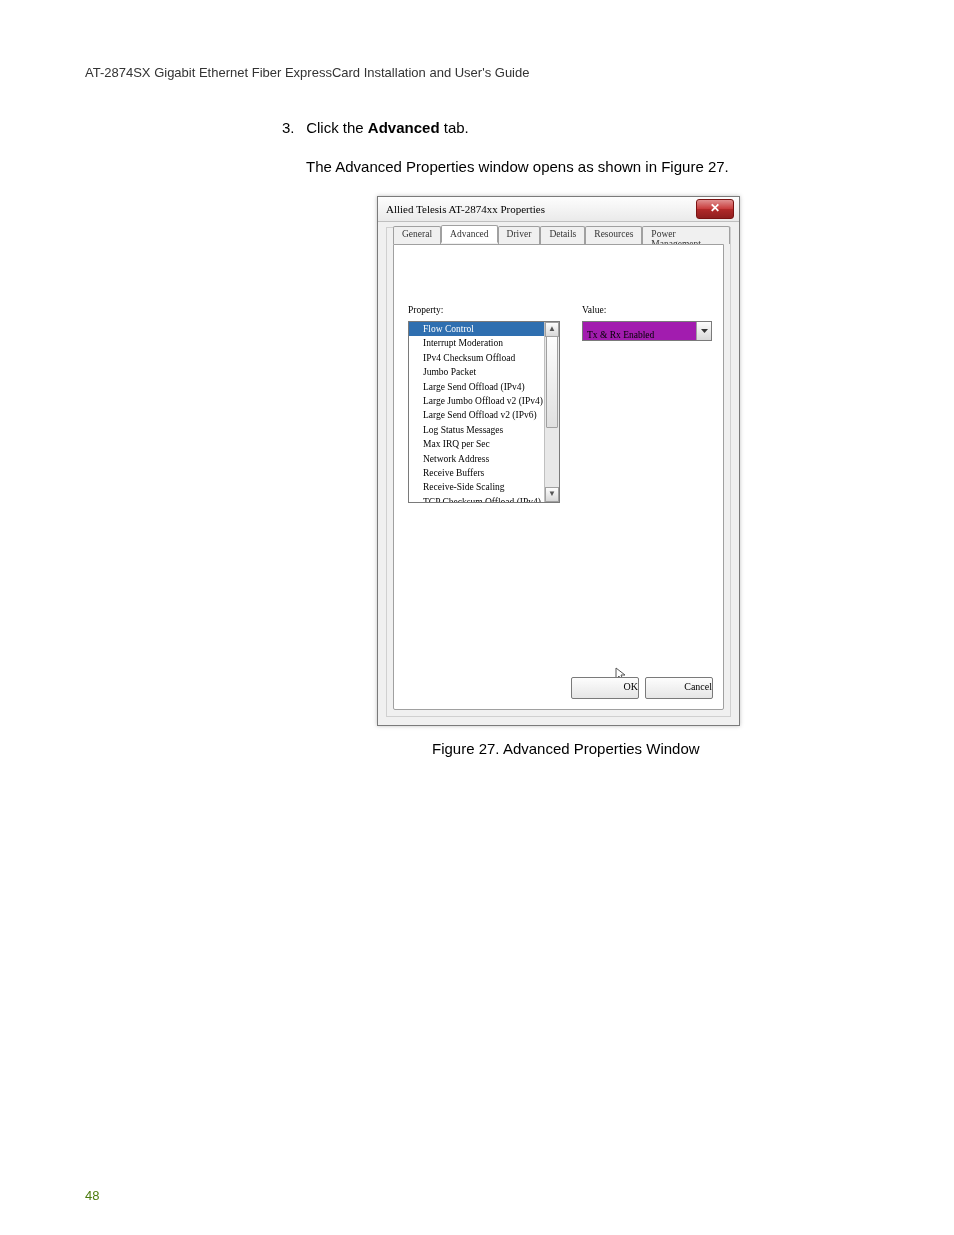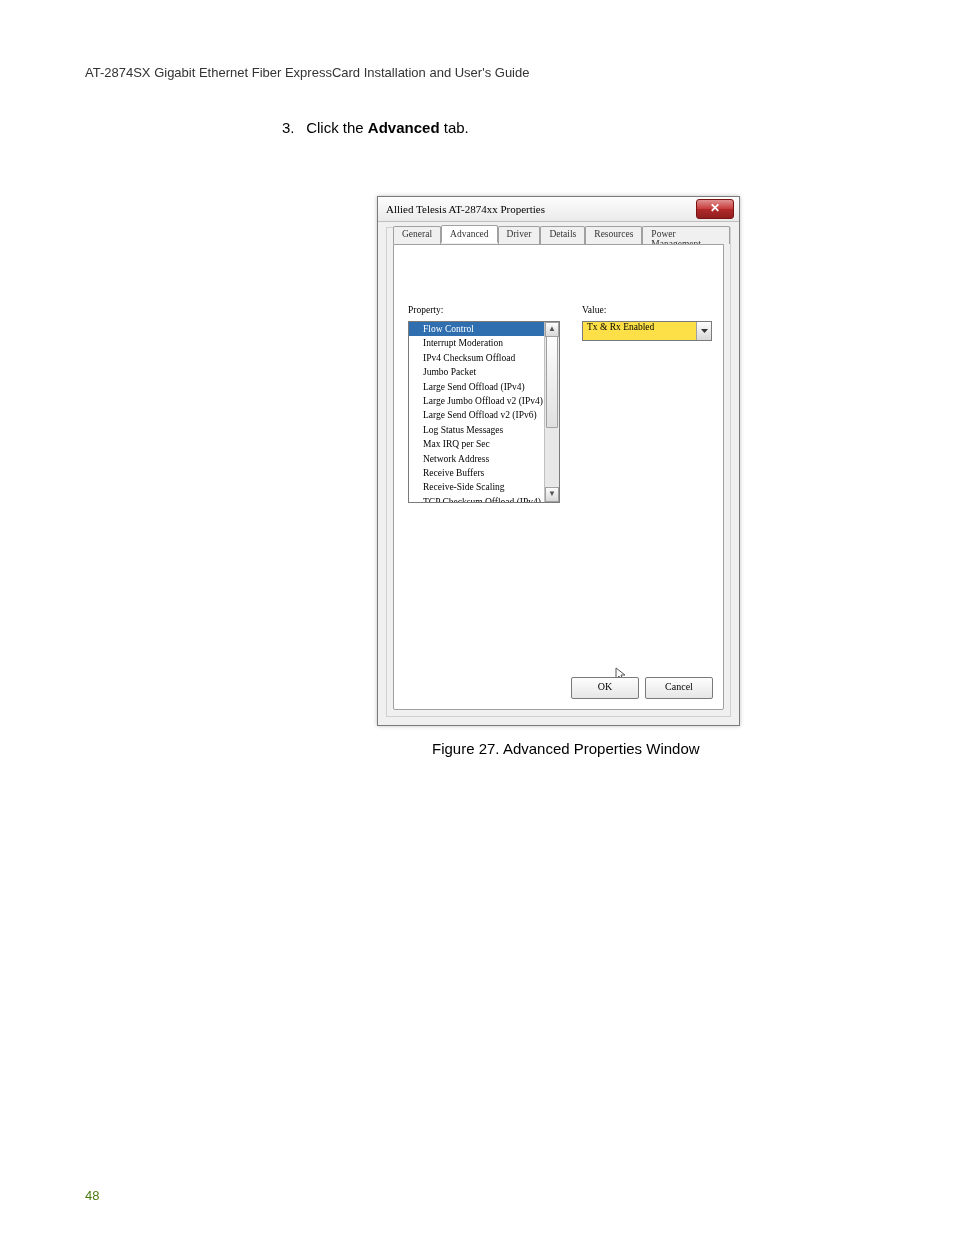--- a/index.html
+++ b/index.html
@@ -42,43 +42,44 @@
   .listbox-items div{padding:1px 14px;white-space:nowrap;color:#000;font-size:9.5px;line-height:12.4px}
   .listbox-items div.sel{background:#2f6fb0;color:#fff}
   .listbox-scroll{width:14px;background:#e8e8e8;border-left:1px solid #c0c0c0;position:relative}
   .sb-btn{height:13px;background:linear-gradient(#fdfdfd,#d8d8d8);border:1px solid #a0a0a0;
           font-size:8px;text-align:center;line-height:11px;color:#555}
   .sb-btn.bot{position:absolute;bottom:0;left:0;right:0}
   .sb-thumb{position:absolute;left:1px;right:1px;top:14px;height:90px;border:1px solid #a0a0a0;
             background:linear-gradient(#fdfdfd,#e0e0e0);border-radius:1px}
 
   .combo{position:absolute;left:188px;top:76px;width:128px;height:18px;
-         border:1px solid #7a7a7a;background:#fde047;display:flex;align-items:flex-start}
+         border:1px solid #7a7a7a;background:#a21caf;display:flex;align-items:flex-end}
   .combo-text{flex:1;padding-left:4px;font-size:9.5px}
   .combo-btn{width:14px;height:100%;border-left:1px solid #a0a0a0;
              background:linear-gradient(#fdfdfd,#d8d8d8);display:flex;align-items:center;justify-content:center}
   .combo-btn svg{width:7px;height:4px}
 
   .cursor{position:absolute;left:220px;top:422px;width:16px;height:16px}
 
   .dlg-buttons{position:absolute;right:10px;bottom:10px;display:flex;gap:6px}
   .btn{width:66px;height:20px;font-size:10px;border:1px solid #7a7a7a;border-radius:2px;
-       background:linear-gradient(#fdfdfd,#e6e6e6);text-align:center;line-height:18px}
+       background:linear-gradient(#fdfdfd,#e6e6e6);text-align:right;line-height:18px}
 </style>
 </head>
 <body>
 
 <div class="page">
   <div class="header">AT-2874SX Gigabit Ethernet Fiber ExpressCard Installation and User's Guide</div>
 
   <div class="step">
     <span class="num">3.</span>
     <span>Click the </span><b>Advanced</b><span> tab.</span>
   </div>
 
+  <div class="desc">The Advanced Properties window opens as shown in Figure 27.</div>
 
   <div class="dlg">
     <div class="dlg-title">
       <span>Allied Telesis AT-2874xx Properties</span>
       <div class="close-btn">
         <span>✕</span>
       </div>
     </div>
 
     <div class="dlg-body">

